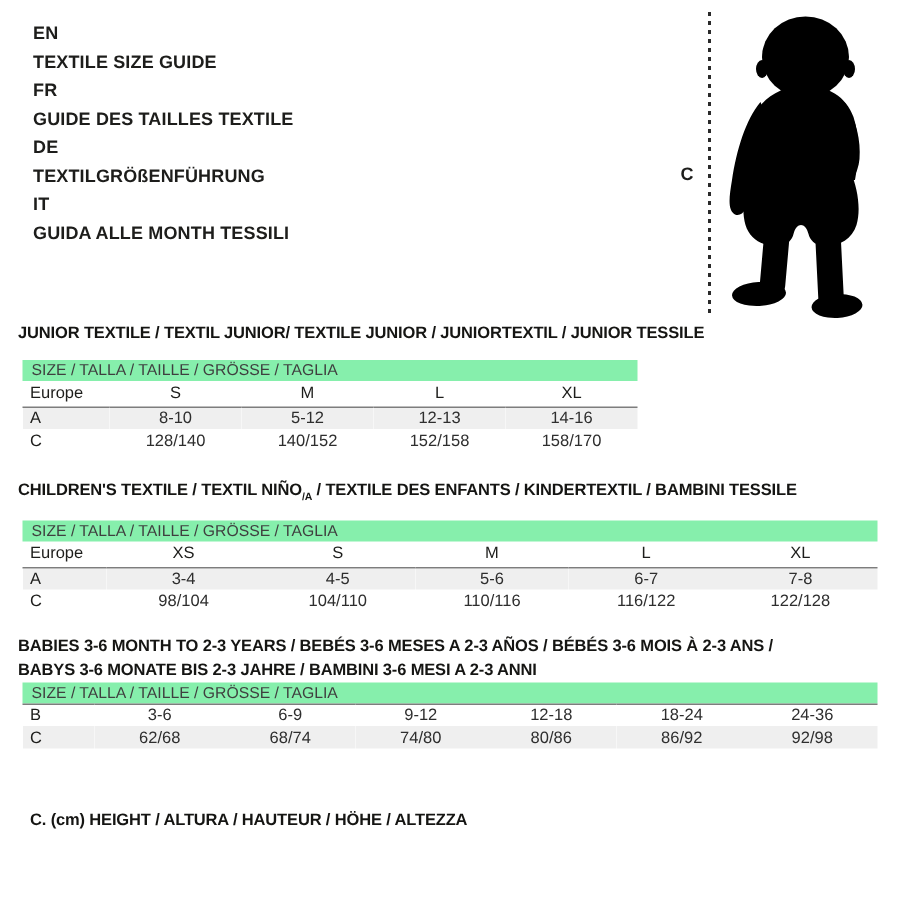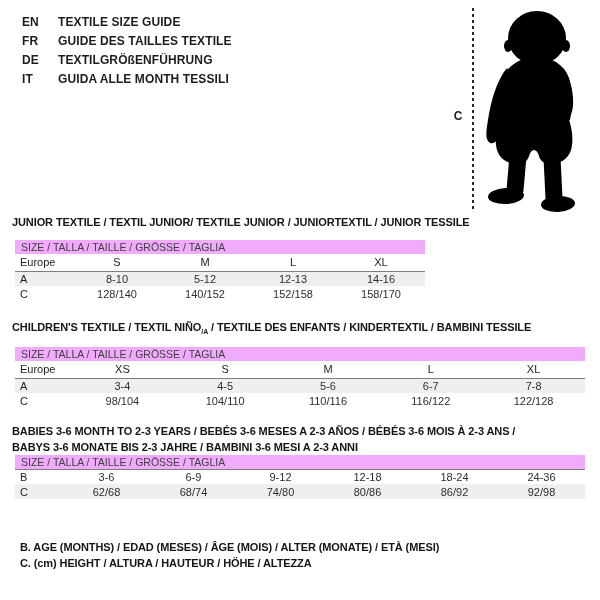--- a/index.html
+++ b/index.html
@@ -5,39 +5,39 @@
   * { margin:0; padding:0; box-sizing:border-box; }
   body { background:#fff; }
   .canvas {
     position:relative; width:600px; height:600px; background:#ffffff;
     font-family:"Liberation Sans", sans-serif; color:#1d1d1b; overflow:hidden;
   }
 
   
   .lang { position:absolute; top:13px; left:22px; font-weight:700; font-size:12px;
           line-height:19px; letter-spacing:0.1px; white-space:nowrap; }
-  .lang-row { display:flex; }
+  .lang-row { display:flex;flex-direction:column; }
   .lang-code { width:36px; }
 
   
   .fig-line { position:absolute; left:472px; top:8px; width:2px; height:203px;
               background:repeating-linear-gradient(to bottom, #2a2a2a 0 3px, transparent 3px 6px); }
   .fig-label { position:absolute; left:449px; top:109px; width:18px; text-align:center;
                font-weight:700; font-size:12px; }
   .baby { position:absolute; left:482px; top:8px; width:100px; height:205px; }
 
   
   .section-title { position:absolute; left:12px; font-weight:700; font-size:11px;
                    letter-spacing:-0.1px; white-space:nowrap; color:#151513; }
   .section-title sub { font-size:7px; }
 
   
   .size-table { position:absolute; left:15px; border-collapse:collapse; table-layout:fixed;
                 font-size:11px; }
-  .size-table th.bar { background:#f0abfc; color:#3f3f3f; font-weight:400; font-size:10.5px;
+  .size-table th.bar { background:#86efac; color:#3f3f3f; font-weight:400; font-size:10.5px;
                        height:14px; text-align:left; padding:0 0 0 6px; letter-spacing:0; }
   .size-table tr.lined th.bar { border-bottom:1px solid #7d7d7d; }
   .size-table td { height:15px; text-align:center; font-weight:400; color:#2e2e2e;
                    overflow:hidden; white-space:nowrap; }
   .size-table td.rlabel { text-align:left; padding-left:5px; color:#1d1d1b; }
   .size-table tr.labelrow td { height:17px; border-bottom:1px solid #7d7d7d; color:#1d1d1b;margin-top:24px; }
   .size-table tr.shaded td { background:#efefef; }
 
   
   .legend { position:absolute; left:20px; top:539px; font-weight:700; font-size:11px;
@@ -199,17 +199,16 @@
       <td>68/74</td>
       <td>74/80</td>
       <td>80/86</td>
       <td>86/92</td>
       <td>92/98</td>
     </tr>
   </tbody>
     </table>
 
   <div class="legend">
-    <div>B. AGE (MONTHS) / EDAD (MESES) / ÂGE (MOIS) / ALTER (MONATE) / ETÀ (MESI)</div>
     <div>C. (cm) HEIGHT / ALTURA / HAUTEUR / HÖHE / ALTEZZA</div>
   </div>
 
 </div>
 
 </body></html>

